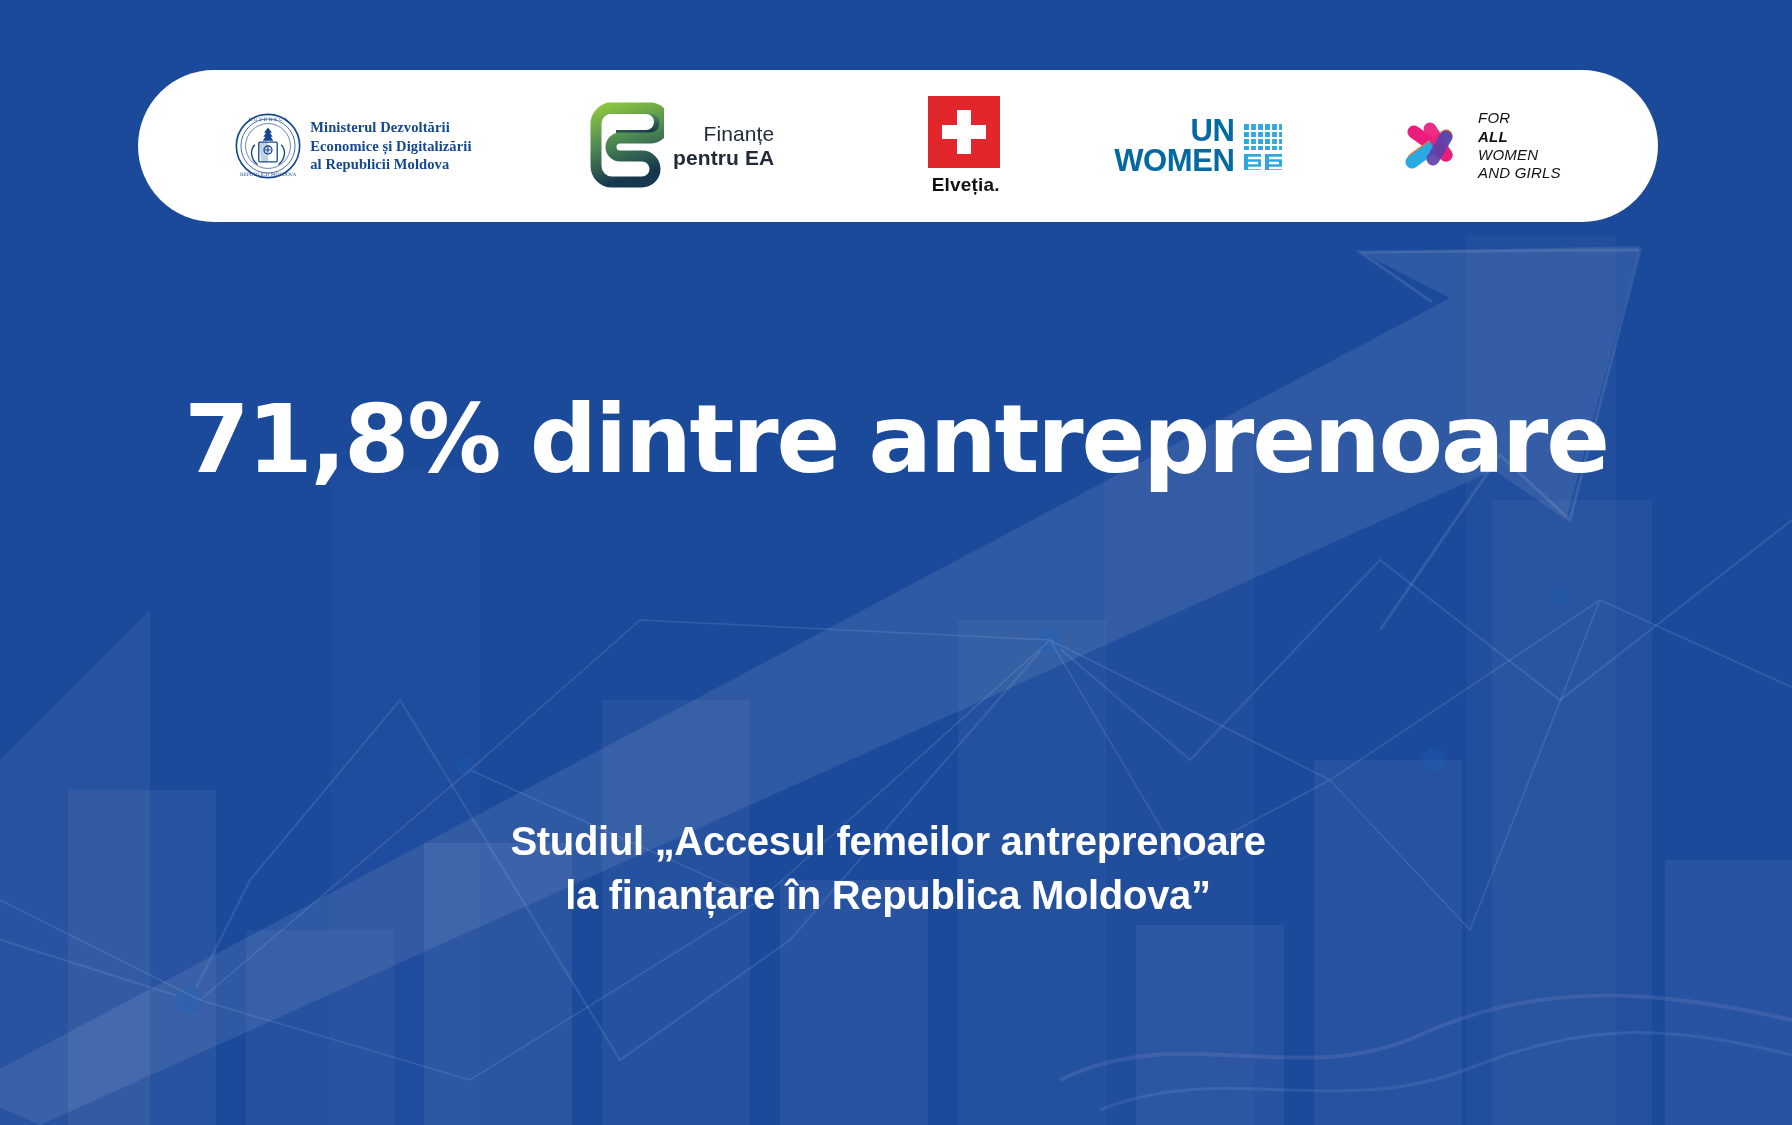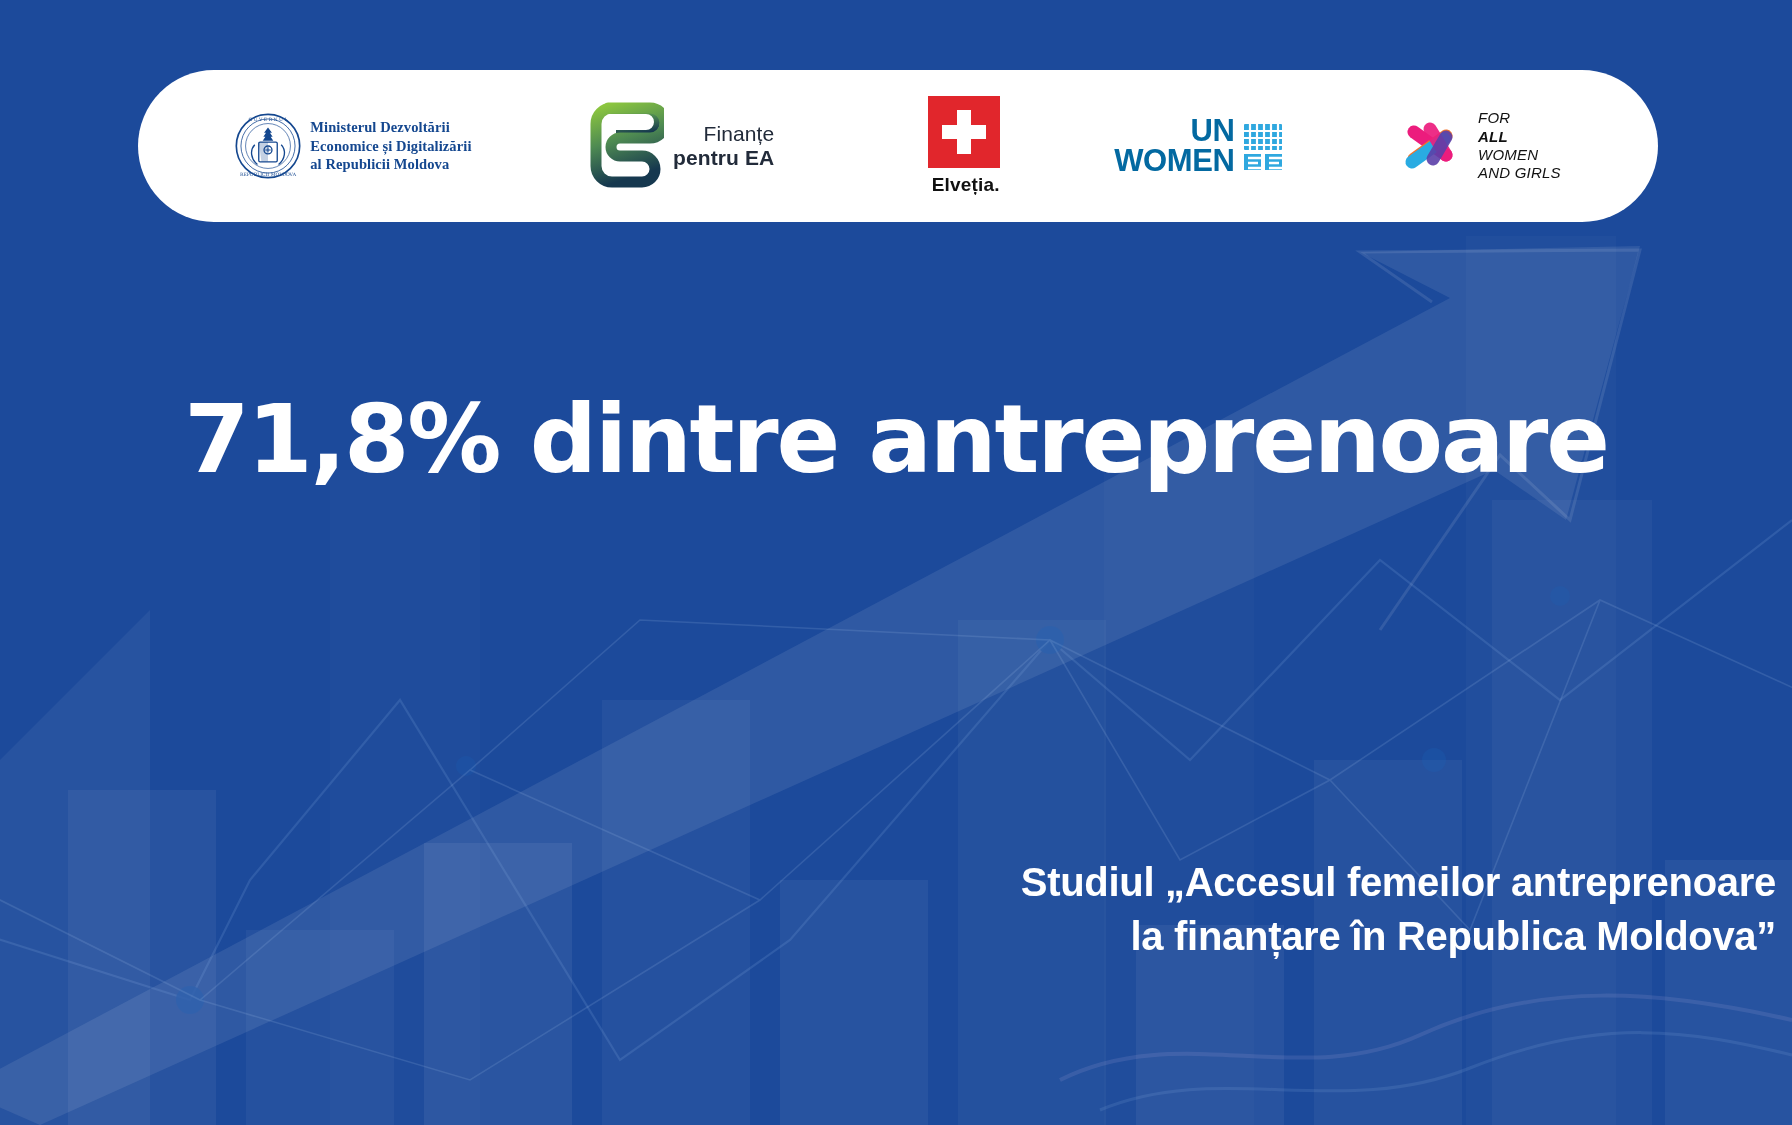--- a/index.html
+++ b/index.html
@@ -89,25 +89,24 @@
     letter-spacing:-2.2px; line-height:1.02;
     font-family:"DejaVu Sans", sans-serif;
   }
   .hl2{
     color:#F5A93C; font-size:94px; font-weight:700;
     letter-spacing:-2.2px; line-height:1.08; margin-top:10px;
     font-family:"DejaVu Sans", sans-serif;
   }
   .subtitle{
     position:absolute; left:0; right:16px; top:815px;
-    text-align:right; color:#ffffff;
+    text-align:center; color:#ffffff;
     font-size:40px; font-weight:700; line-height:1.34;
     letter-spacing:-.3px; z-index:6;
     font-family:"Liberation Sans", sans-serif;
-    margin-top:41px;
   }
   .subtitle span{ display:block; }
 </style>
 </head>
 <body>
 
 <div id="stage">
 
   <svg id="bg" viewBox="0 0 1792 1125" preserveAspectRatio="none" aria-hidden="true">
     <defs>

